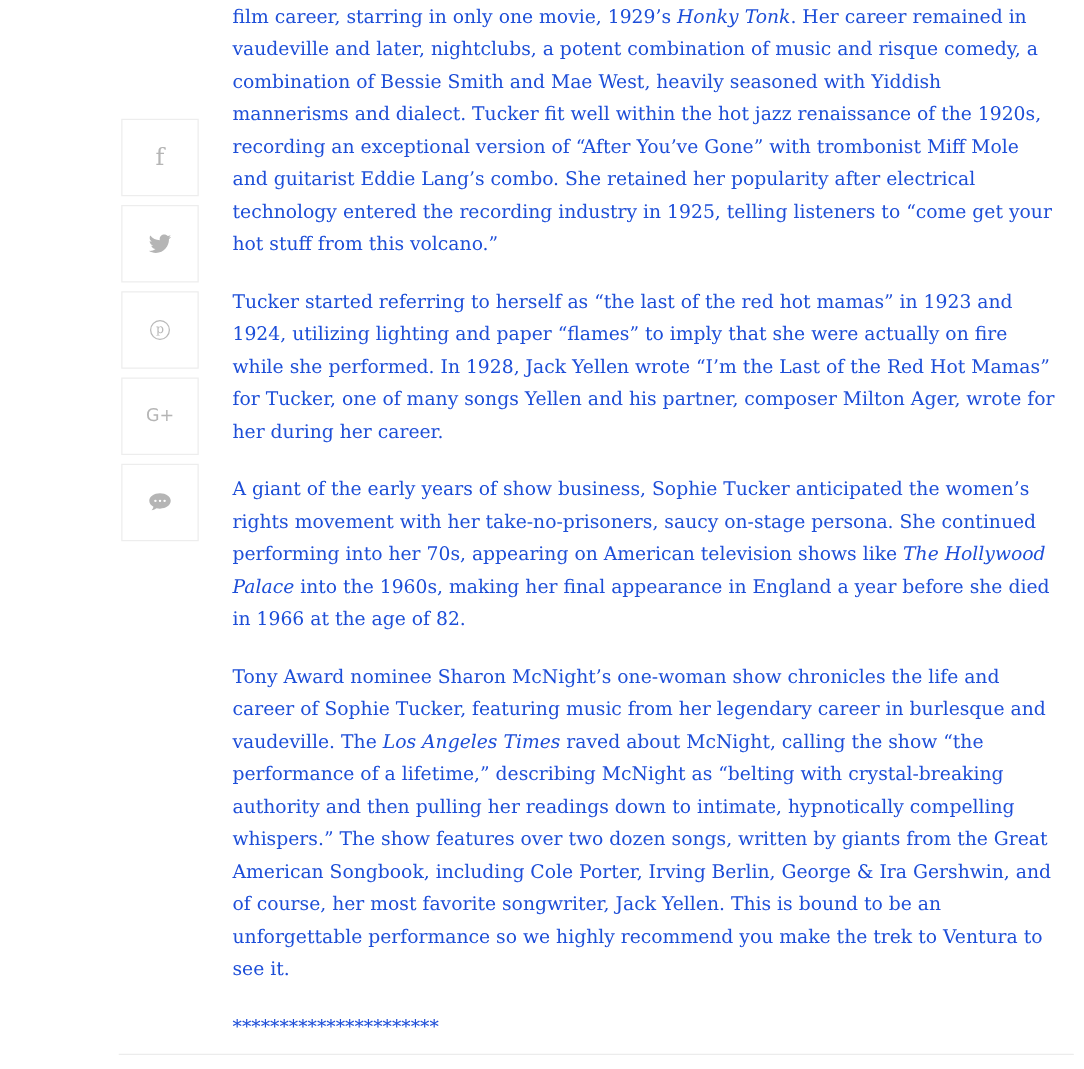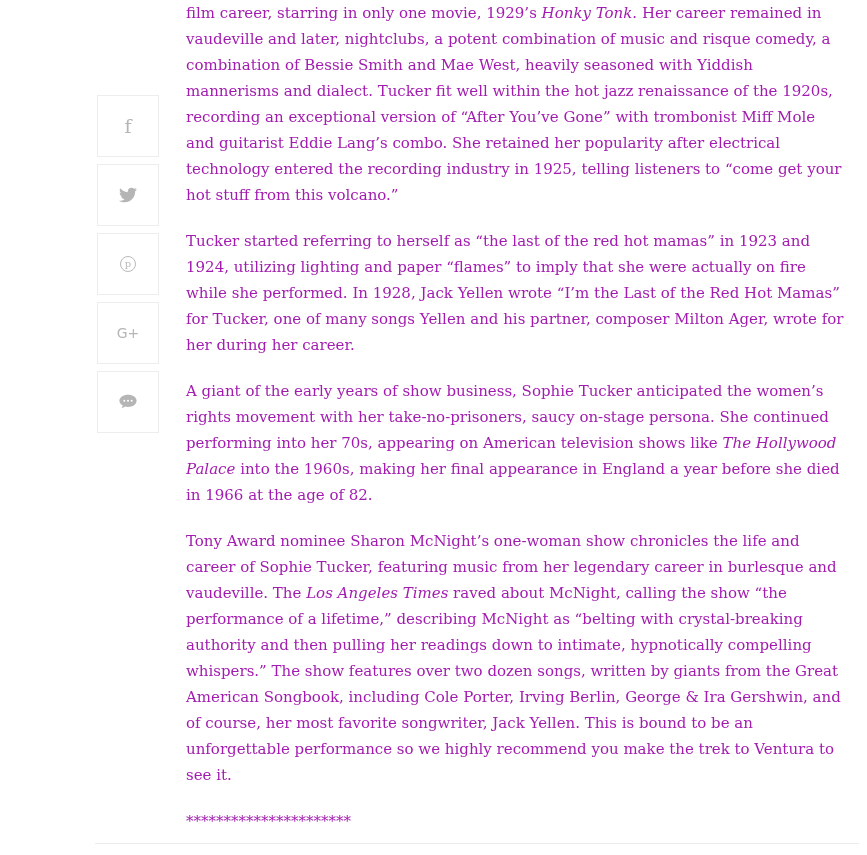--- a/index.html
+++ b/index.html
@@ -57,21 +57,21 @@
   }
   .icon-svg { display: block; }
   
   .article {
     position: absolute;
     left: 186px;
     top: 0;
     width: 660px;
     font-size: 15px;
     line-height: 26px;
-    color: #a21caf;
+    color: #1d4ed8;
     text-align: left;
   }
   .article p { margin: 0 0 20px 0; }
   .article em { font-style: italic; }
   
   .bottom-rule {
     position: absolute;
     left: 95px;
     right: 8px;
     top: 843px;

